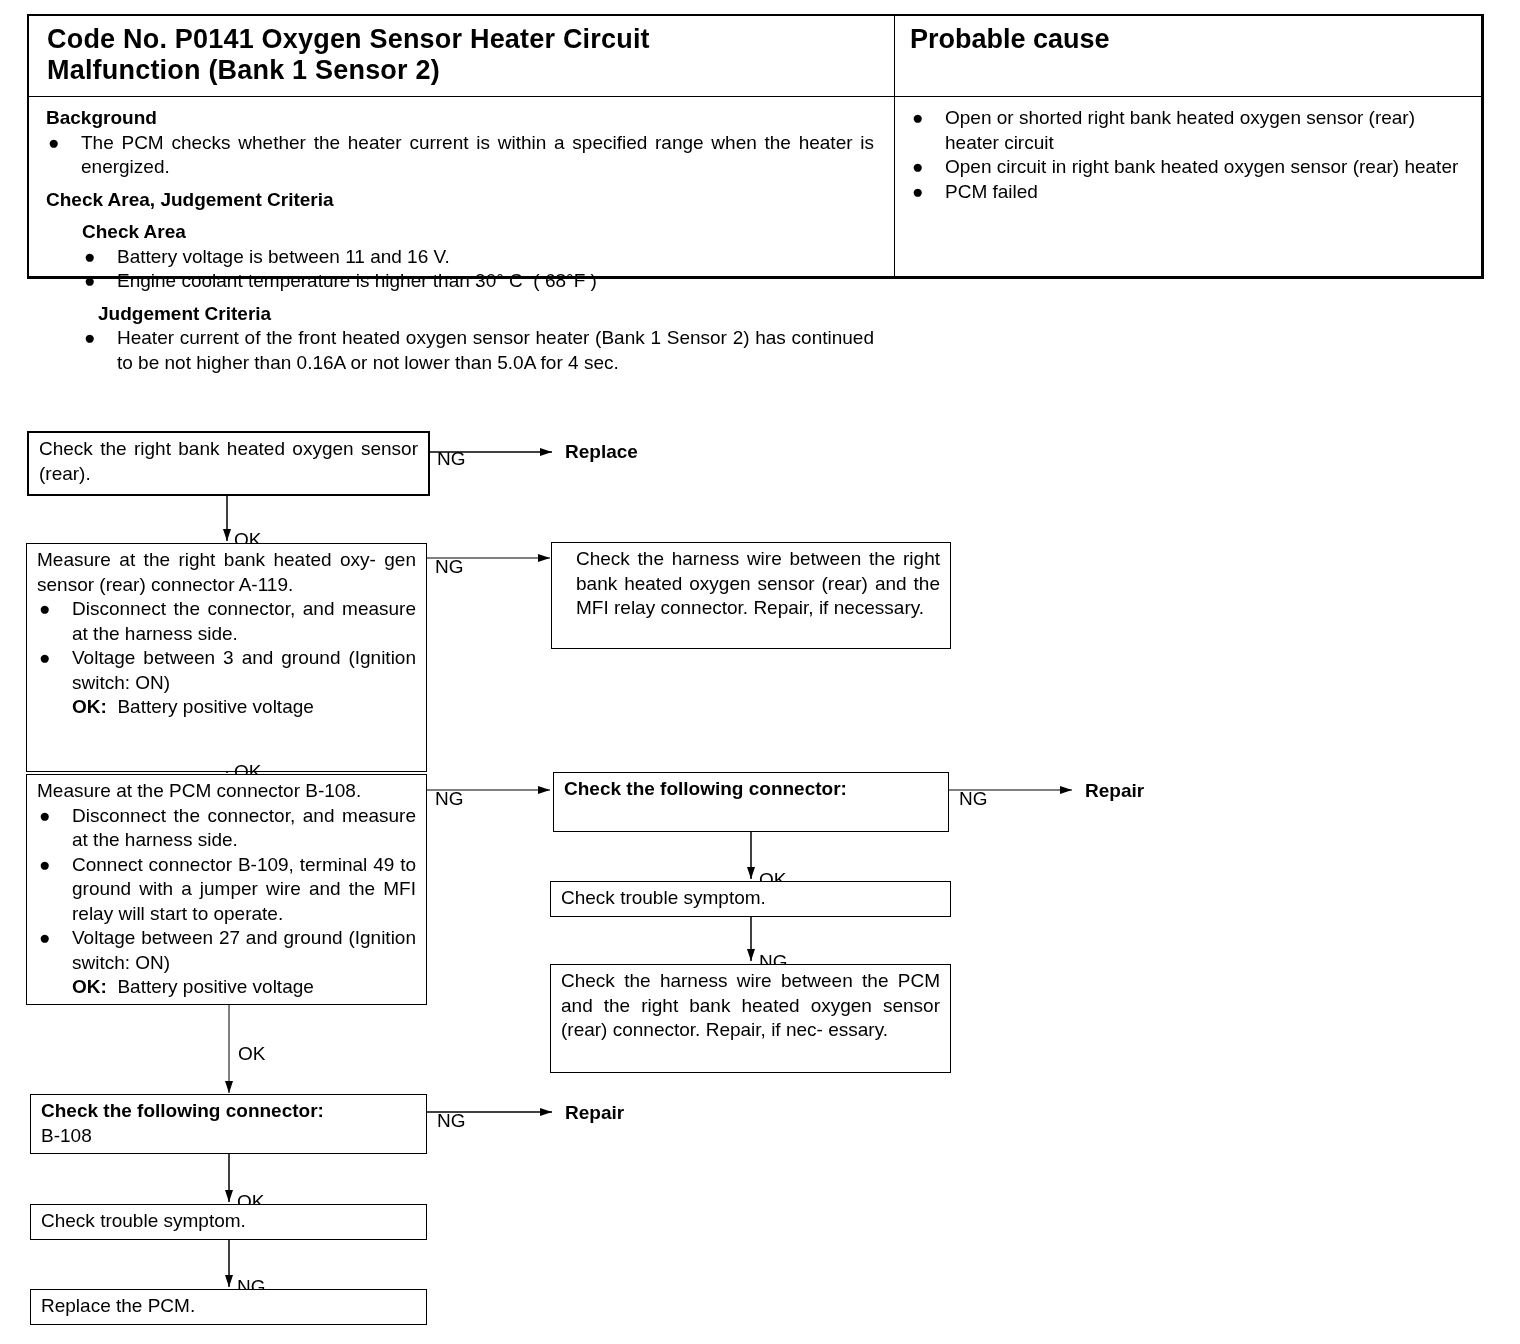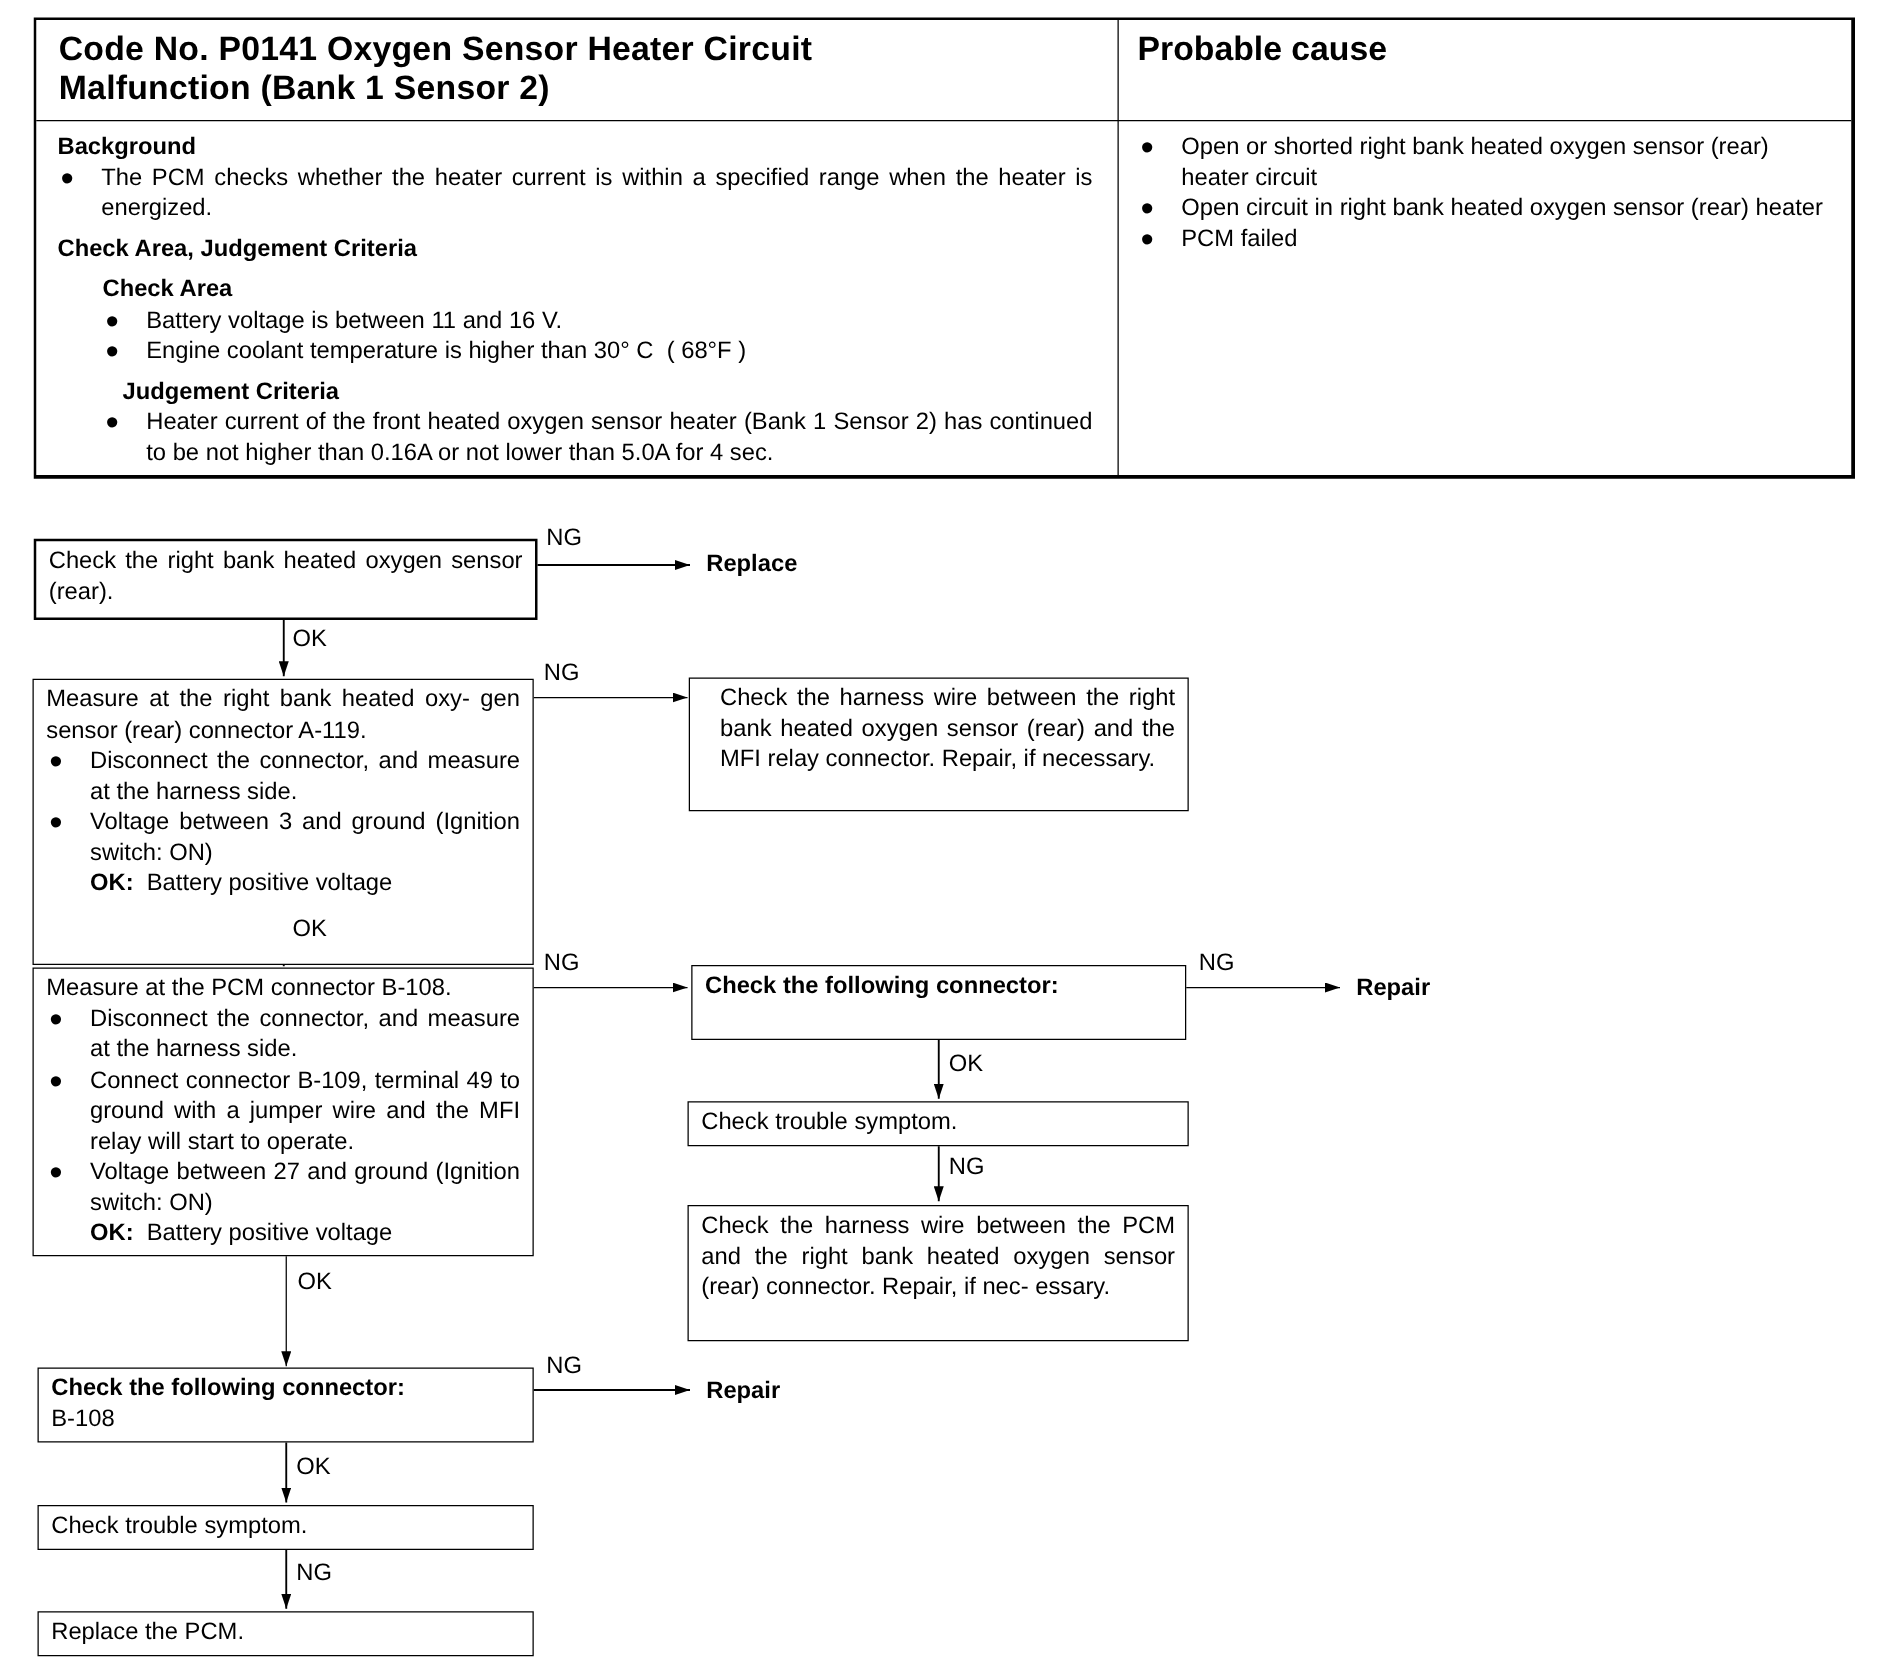--- a/index.html
+++ b/index.html
@@ -1,37 +1,37 @@
 <!DOCTYPE html>
 <html><head>
 <meta charset="utf-8">
 <style>
   html, body { margin:0; padding:0; background:#ffffff; }
   body { width:1520px; height:1344px; position:relative; overflow:hidden;
          font-family:"Liberation Sans", sans-serif; color:#000; }
 
   
-  #info-table { position:absolute; left:27px; top:14px; width:1457px; height:369px;
+  #info-table { position:absolute; left:27px; top:14px; width:1457px; height:265px;
                 border:2px solid #000; border-right-width:3px; border-bottom-width:3px; box-sizing:border-box; }
   .vdiv { position:absolute; left:865px; top:0; width:1px; height:100%; background:#000; }
   .hdiv { position:absolute; left:0; top:80px; width:100%; height:1px; background:#000; }
   .code-title { position:absolute; left:18px; top:8px; font-size:27px; font-weight:bold; line-height:31px; letter-spacing:0.2px; }
   .cause-title { position:absolute; left:881px; top:8px; font-size:27px; font-weight:bold; line-height:31px; }
   .sect { position:absolute; font-size:19px; line-height:24.5px; }
   .sect-h { font-weight:bold; }
   .bul { position:relative; padding-left:35px; }
   .bul .dot { position:absolute; left:2px; top:0; }
   .justify { text-align:justify; text-align-last:left; }
 
   
   .box { position:absolute; border:1px solid #000; box-sizing:border-box; font-size:19px;
          line-height:24.5px; padding:4px 10px 0 10px; background:#fff; }
   .box.thick { border-width:2px; }
   .box .b { font-weight:bold; }
-  .lbl { position:absolute; font-size:19px; line-height:20px; }
+  .lbl { position:absolute; font-size:19px; line-height:20px;margin-top:28px; }
   .result { position:absolute; font-size:19px; font-weight:bold; line-height:20px; }
   svg.lines { position:absolute; left:0; top:0; }
 </style>
 </head>
 <body>
 
 <div id="info-table">
   <div class="vdiv"></div>
   <div class="hdiv"></div>
 

